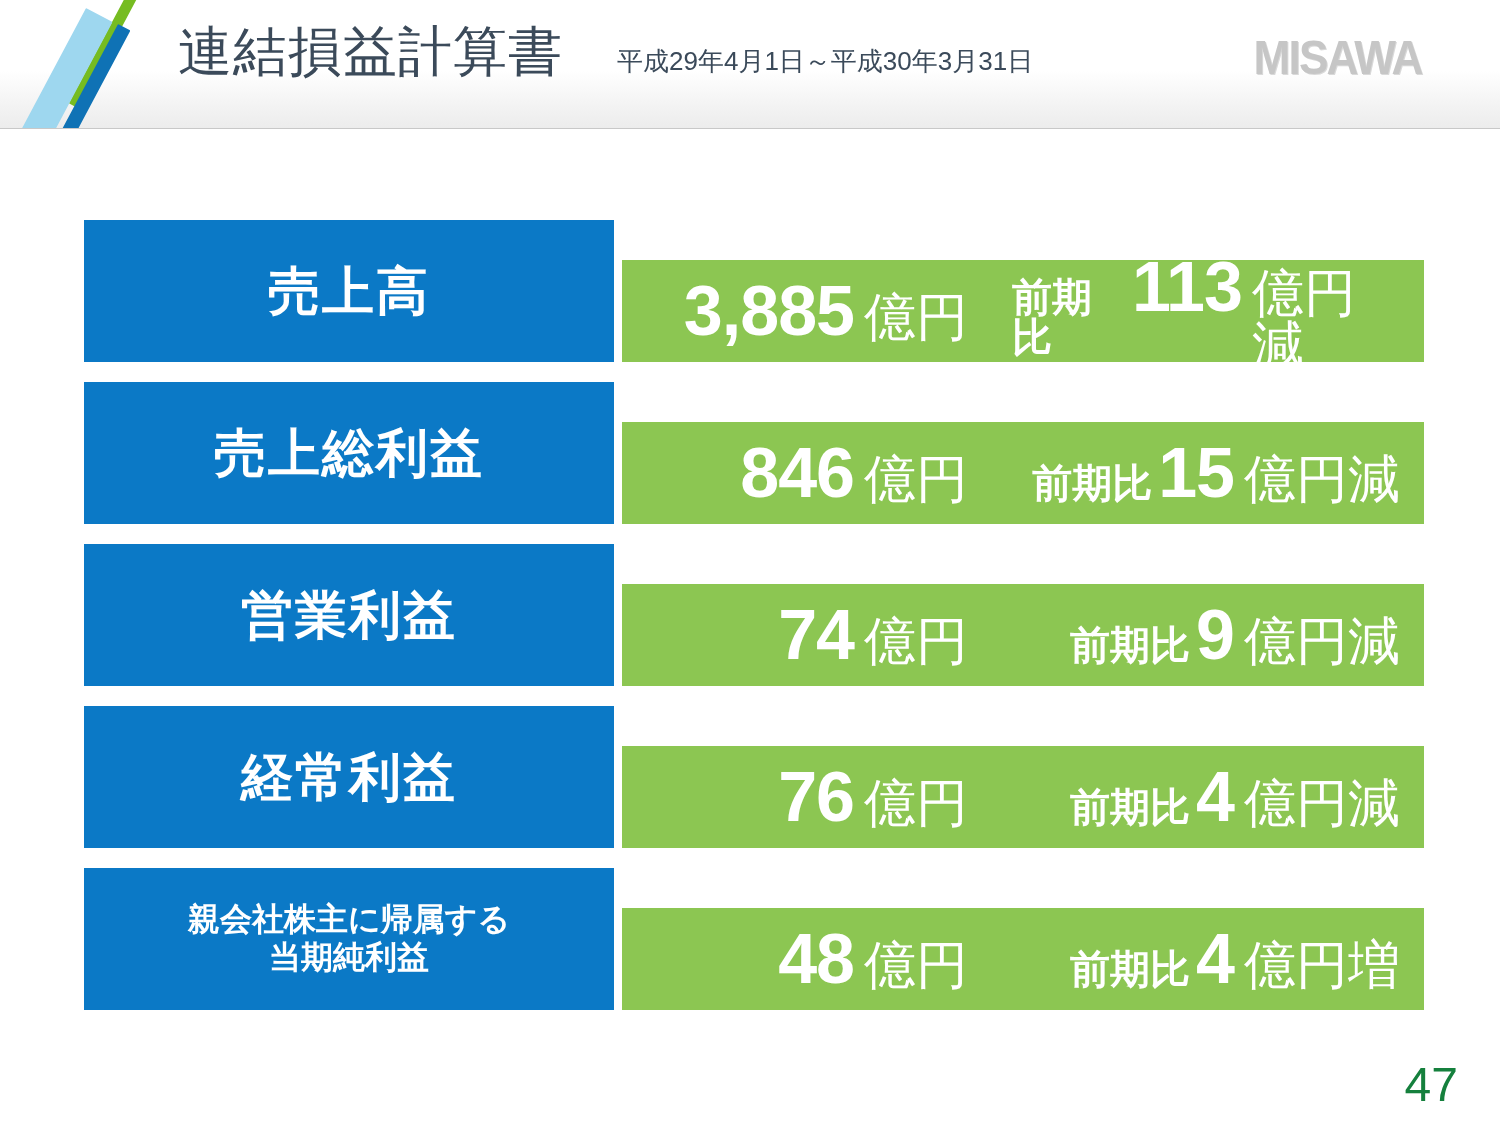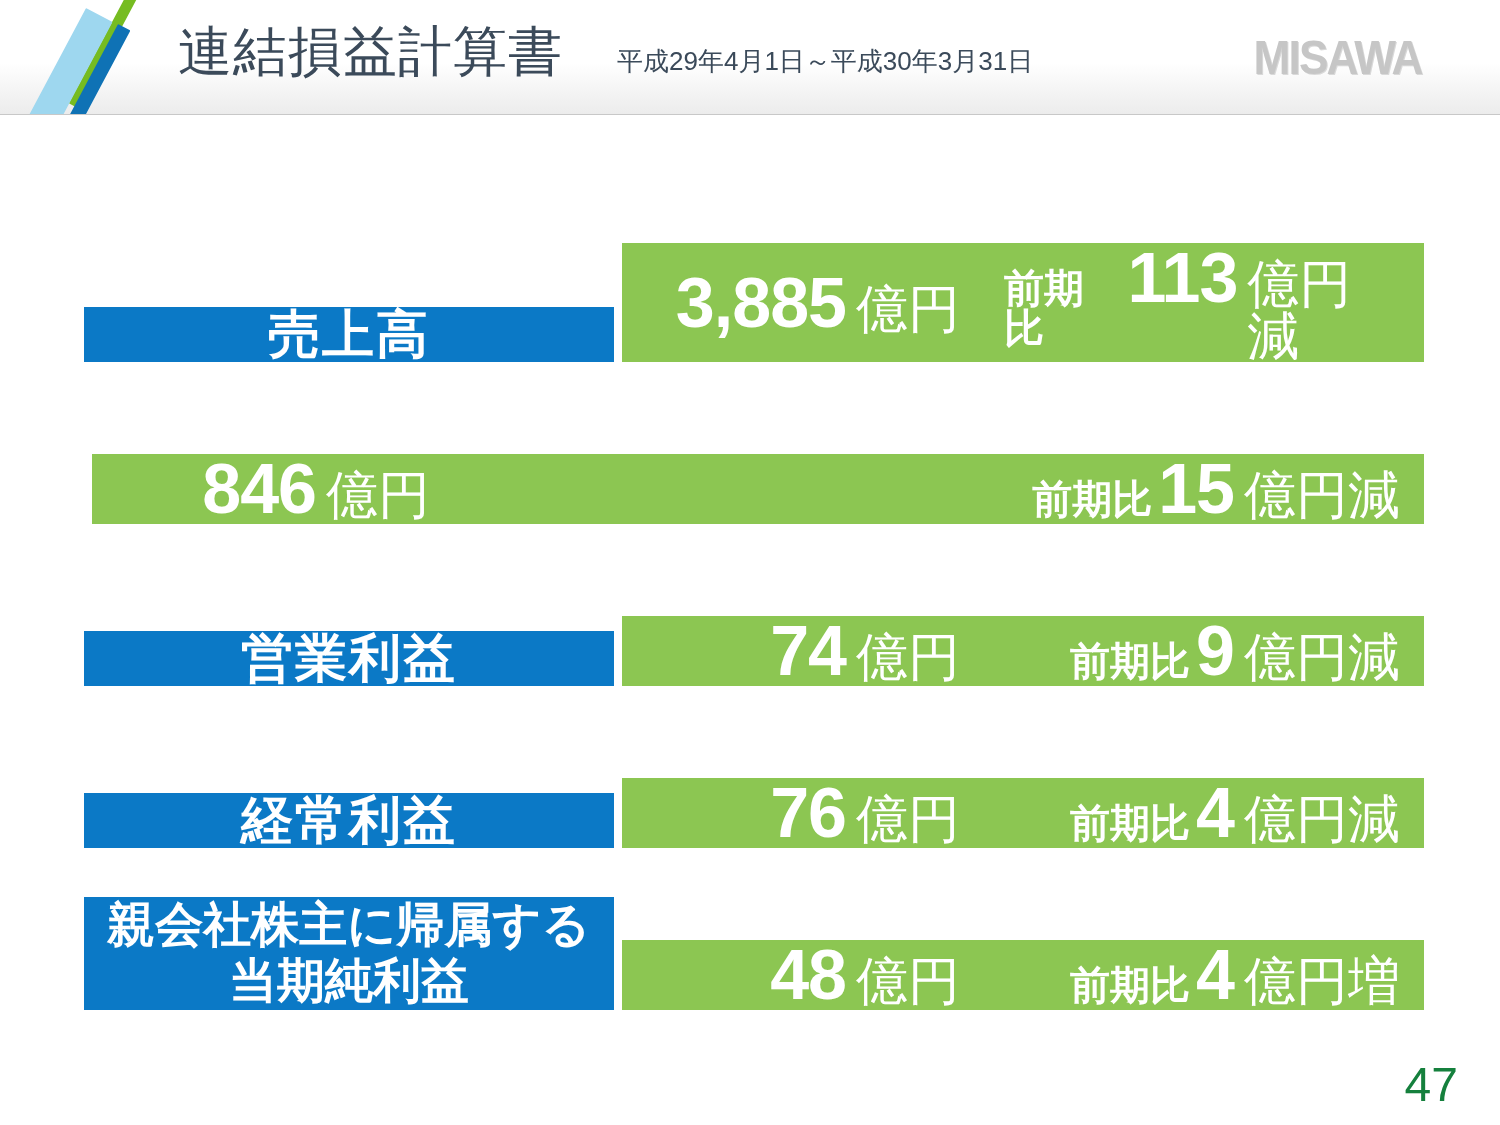--- a/index.html
+++ b/index.html
@@ -14,21 +14,21 @@
     font-family: "Liberation Sans", "DejaVu Sans", sans-serif;
     position: relative;
   }
 
   
   .header {
     position: absolute;
     left: 0;
     top: 0;
     width: 1500px;
-    height: 115px;
+    height: 129px;
     background: linear-gradient(to bottom, #ffffff 0%, #ffffff 55%, #f2f2f2 85%, #ececec 100%);
     border-bottom: 1px solid #c8c8c8;
     box-sizing: border-box;
     overflow: hidden;
   }
   .stripes {
     position: absolute;
     left: 0;
     top: 0;
     width: 220px;
@@ -108,21 +108,20 @@
     position: absolute;
     left: 84px;
     top: 220px;
     width: 1340px;
   }
   .row {
     display: flex;
     width: 100%;
     height: 142px;
     margin-bottom: 20px;
-    align-items: flex-end;
   }
   .row:last-child { margin-bottom: 0; }
 
   .cell-label {
     width: 530px;
     flex: 0 0 530px;
     background: #0b79c6;
     display: flex;
     align-items: center;
     justify-content: center;
@@ -131,34 +130,34 @@
   }
   .label-text {
     font-size: 52px;
     font-weight: bold;
     letter-spacing: 2px;
     text-align: center;
     line-height: 1.05;
     white-space: pre-line;
   }
   .label-text.two-line {
-    font-size: 48px;
+    font-size: 32px;
     letter-spacing: 0px;
     line-height: 1.18;
   }
 
   .cell-value {
     flex: 1 1 auto;
     margin-left: 8px;
     background: #8cc652;
     display: flex;
     align-items: center;
     color: #ffffff;
     box-sizing: border-box;
-    padding-left: 8px;
+    padding-left: 16px;
     padding-right: 24px;
     margin-top: 40px;
   }
 
   .amount-group {
     display: flex;
     align-items: baseline;
     justify-content: flex-end;
     flex: 0 0 330px;
   }
@@ -234,20 +233,23 @@
       </div>
       <div class="delta-group">
         <span class="compare-label">前期比</span>
         <span class="big-num">113</span>
         <span class="unit">億円減</span>
       </div>
     </div>
   </div>
 
   <div class="row">
+    <div class="cell-label">
+      <div class="label-text">売上総利益</div>
+    </div>
     <div class="cell-value">
       <div class="amount-group">
         <span class="big-num">846</span>
         <span class="unit">億円</span>
       </div>
       <div class="delta-group">
         <span class="compare-label">前期比</span>
         <span class="big-num">15</span>
         <span class="unit">億円減</span>
       </div>

